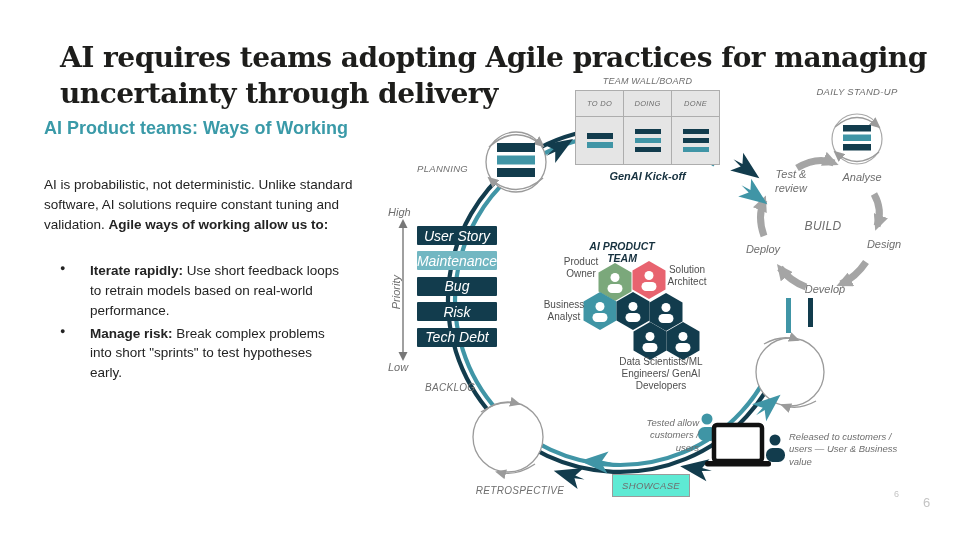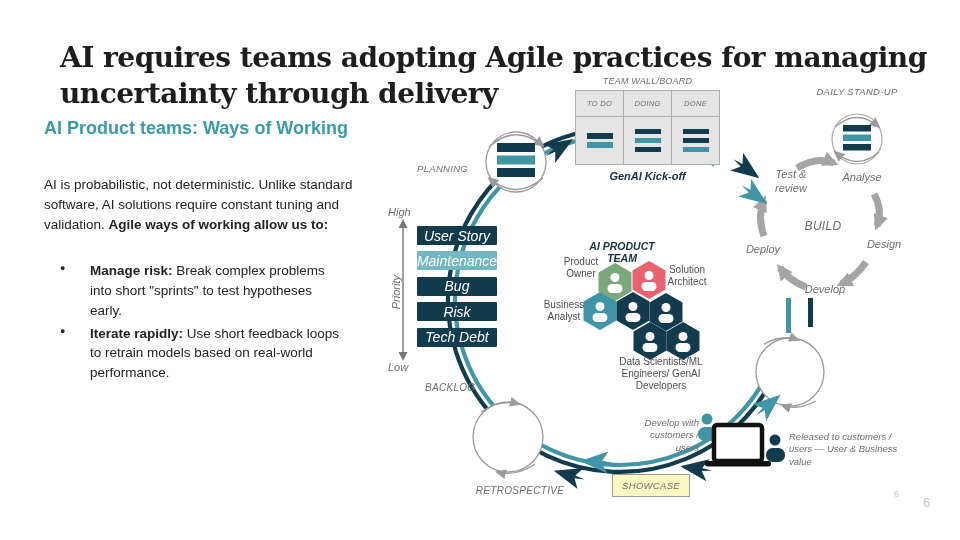--- a/index.html
+++ b/index.html
@@ -29,39 +29,39 @@
   .board-table{display:flex;background:#e5e5e5;border:1.2px solid #adadad;height:73px}
   .bcol{flex:1;border-right:1.2px solid #adadad;display:flex;flex-direction:column}
   .bcol:last-child{border-right:none}
   .bhead{height:25px;border-bottom:1.2px solid #adadad;display:flex;align-items:center;justify-content:center;
          font-size:7.5px;font-style:italic;color:#6e6e6e;letter-spacing:.3px}
   .bcell{flex:1;display:flex;flex-direction:column;align-items:center;justify-content:center;gap:3.5px}
   .bar{width:26px;height:5.5px;background:#123c4d}
   .bar.tl{background:#4095a6}
   .board-caption{text-align:center;font-style:italic;font-weight:700;color:#15303e;font-size:11px;margin-top:5px}
   .showcase{position:absolute;left:612px;top:474px;width:76px;height:21px;border:1.2px solid #9b9b9b;
-            background:#fef9c3;z-index:2;display:flex;align-items:center;justify-content:center;
+            background:#5eead4;z-index:2;display:flex;align-items:center;justify-content:center;
             font-size:9.5px;font-style:italic;color:#6e6e6e;letter-spacing:.3px}
   .team-lbl{position:absolute;z-index:2;font-size:10px;line-height:1.18;color:#4f4f4f;
             white-space:pre-line;text-align:center}
   .team-title{position:absolute;z-index:2;font-size:10.5px;line-height:1.18;color:#15303e;font-weight:700;
               font-style:italic;white-space:pre-line;text-align:center}
   .vert{transform:rotate(-90deg)}
   .pgnum{position:absolute;z-index:2;color:#c4c4c4}
 </style>
 </head>
 <body>
 
 <h1 class="title">AI requires teams adopting Agile practices for managing
 uncertainty through delivery</h1>
 <h2 class="subtitle">AI Product teams: Ways of Working</h2>
 <p class="intro"><span>AI is probabilistic, not deterministic. Unlike standard software, AI solutions require constant tuning and validation. </span><b>Agile ways of working allow us to:</b></p>
 <ul class="bullets">
+  <li><b>Iterate rapidly:</b><span> Use short feedback loops to retrain models based on real-world performance.</span></li>
   <li><b>Manage risk:</b><span> Break complex problems into short "sprints" to test hypotheses early.</span></li>
-  <li><b>Iterate rapidly:</b><span> Use short feedback loops to retrain models based on real-world performance.</span></li>
 </ul>
 
 <svg class="art" width="960" height="540" viewBox="0 0 960 540">
   <defs>
     <marker id="ahs" markerUnits="userSpaceOnUse" markerWidth="12" markerHeight="10" refX="9" refY="5" orient="auto">
       <path d="M0,0 L11,5 L0,10 Z" fill="#9b9b9b"></path>
     </marker>
     <marker id="ahl" markerUnits="userSpaceOnUse" markerWidth="17" markerHeight="15" refX="11" refY="7.5" orient="auto">
       <path d="M0,0 L16,7.5 L0,15 Z" fill="#a5a5a5"></path>
     </marker>
@@ -231,21 +231,21 @@
 <div class="dlabel ctr" style="left:793px;top:219px;width:60px;font-size:12px;letter-spacing:.3px">BUILD</div>
 <div class="dlabel ctr md" style="left:854px;top:237px;width:60px">Design</div>
 <div class="dlabel ctr md" style="left:795px;top:282px;width:60px">Develop</div>
 <div class="dlabel ctr md" style="left:733px;top:242px;width:60px">Deploy</div>
 <div class="dlabel md" style="left:388px;top:205px">High</div>
 <div class="dlabel md" style="left:388px;top:360px">Low</div>
 <div class="dlabel ctr md vert" style="left:366px;top:285px;width:60px">Priority</div>
 <div class="dlabel" style="left:425px;top:381px;font-size:10px;letter-spacing:.3px">BACKLOG</div>
 <div class="dlabel ctr" style="left:460px;top:484px;width:120px;font-size:10px;letter-spacing:.3px">RETROSPECTIVE</div>
 <div class="showcase">SHOWCASE</div>
-<div class="dlabel rt pre" style="left:617px;top:417px;width:82px">Develop with
+<div class="dlabel rt pre" style="left:617px;top:417px;width:82px">Tested allow
 customers /
 users</div>
 <div class="dlabel pre" style="left:789px;top:431px;width:130px">Released to customers /
 users — User &amp; Business
 value</div>
 
 <div class="team-title" style="left:572px;top:240px;width:100px">AI PRODUCT
 TEAM</div>
 <div class="team-lbl" style="left:553px;top:256px;width:56px">Product
 Owner</div>

